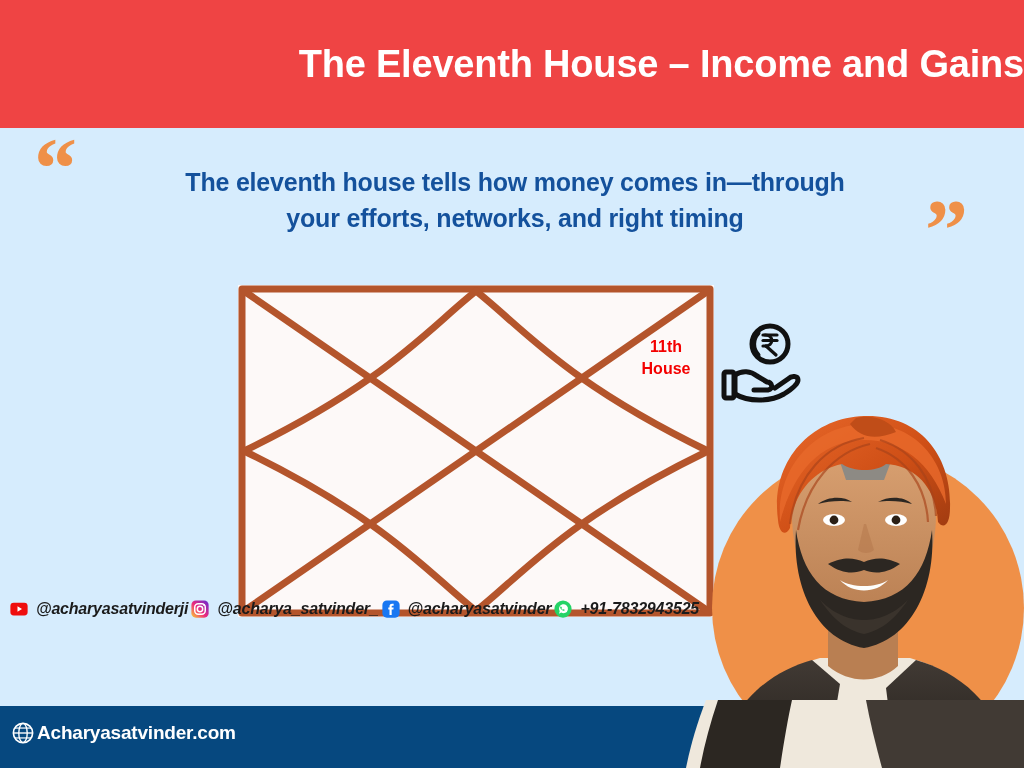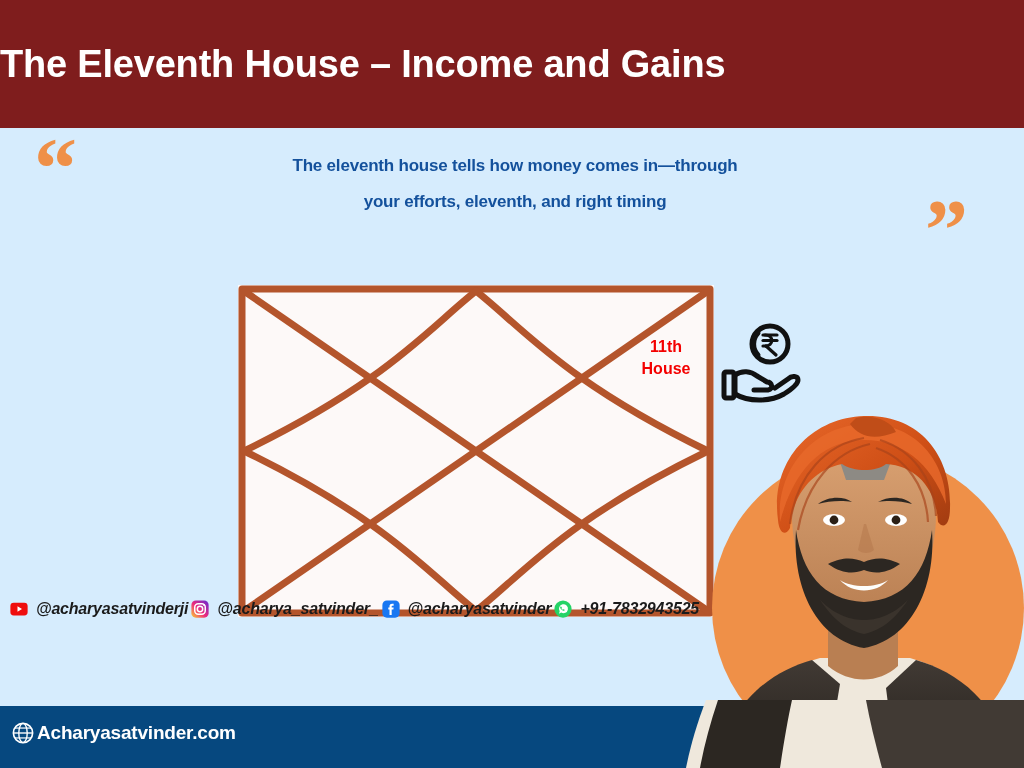--- a/index.html
+++ b/index.html
@@ -7,22 +7,22 @@
     width:1024px;height:768px;overflow:hidden;
     background:#d6ecfd;
     font-family:"Liberation Sans", sans-serif;
     position:relative;
   }
   #canvas{position:absolute;inset:0;width:1024px;height:768px;overflow:hidden;background:#d6ecfd;}
 
   
   .header-bar{
     position:absolute;left:0;top:0;width:1024px;height:128px;
-    background:#7f1d1d;
-    display:flex;align-items:center;justify-content:flex-start;
+    background:#ef4444;
+    display:flex;align-items:center;justify-content:flex-end;
   }
   .header-title{
     color:#ffffff;
     font-size:38px;
     font-weight:bold;
     letter-spacing:-0.2px;
     text-align:center;
     white-space:nowrap;
     font-family:"Liberation Sans", sans-serif;
   }
@@ -38,24 +38,24 @@
   }
   .quote-close{
     position:absolute;left:925px;top:200px;
     color:#ef9048;
     font-size:86px;line-height:60px;
     font-family:"Liberation Serif", serif;
     font-weight:bold;
     user-select:none;
   }
   .quote-text{
-    position:absolute;left:150px;top:148px;width:730px;
+    position:absolute;left:150px;top:164px;width:730px;
     text-align:center;
     color:#14519c;
-    font-size:17px;
+    font-size:25px;
     font-weight:bold;
     line-height:36px;
     letter-spacing:-0.2px;
   }
   .quote-text .ql{display:block;white-space:nowrap;}
 
   
   .chart-wrap{
     position:absolute;left:238px;top:285px;width:476px;height:332px;
   }
@@ -121,21 +121,21 @@
 <div id="canvas">
 
   <div class="header-bar">
     <div class="header-title">The Eleventh House – Income and Gains</div>
   </div>
 
   <div class="quote-open">“</div>
   <div class="quote-close">”</div>
   <div class="quote-text">
     <span class="ql">The eleventh house tells how money comes in—through</span>
-    <span class="ql">your efforts, eleventh, and right timing</span>
+    <span class="ql">your efforts, networks, and right timing</span>
   </div>
 
   <div class="chart-wrap">
     <svg class="chart-svg" viewBox="0 0 476 332" xmlns="http://www.w3.org/2000/svg">
       <rect x="0" y="0" width="476" height="332" fill="#fdf9f8"></rect>
       <g fill="none" stroke="#b4552c" stroke-width="7" stroke-linecap="round" stroke-linejoin="round">
 
         <rect x="4" y="4" width="468" height="324"></rect>
 
         <line x1="6" y1="6" x2="470" y2="326"></line>

